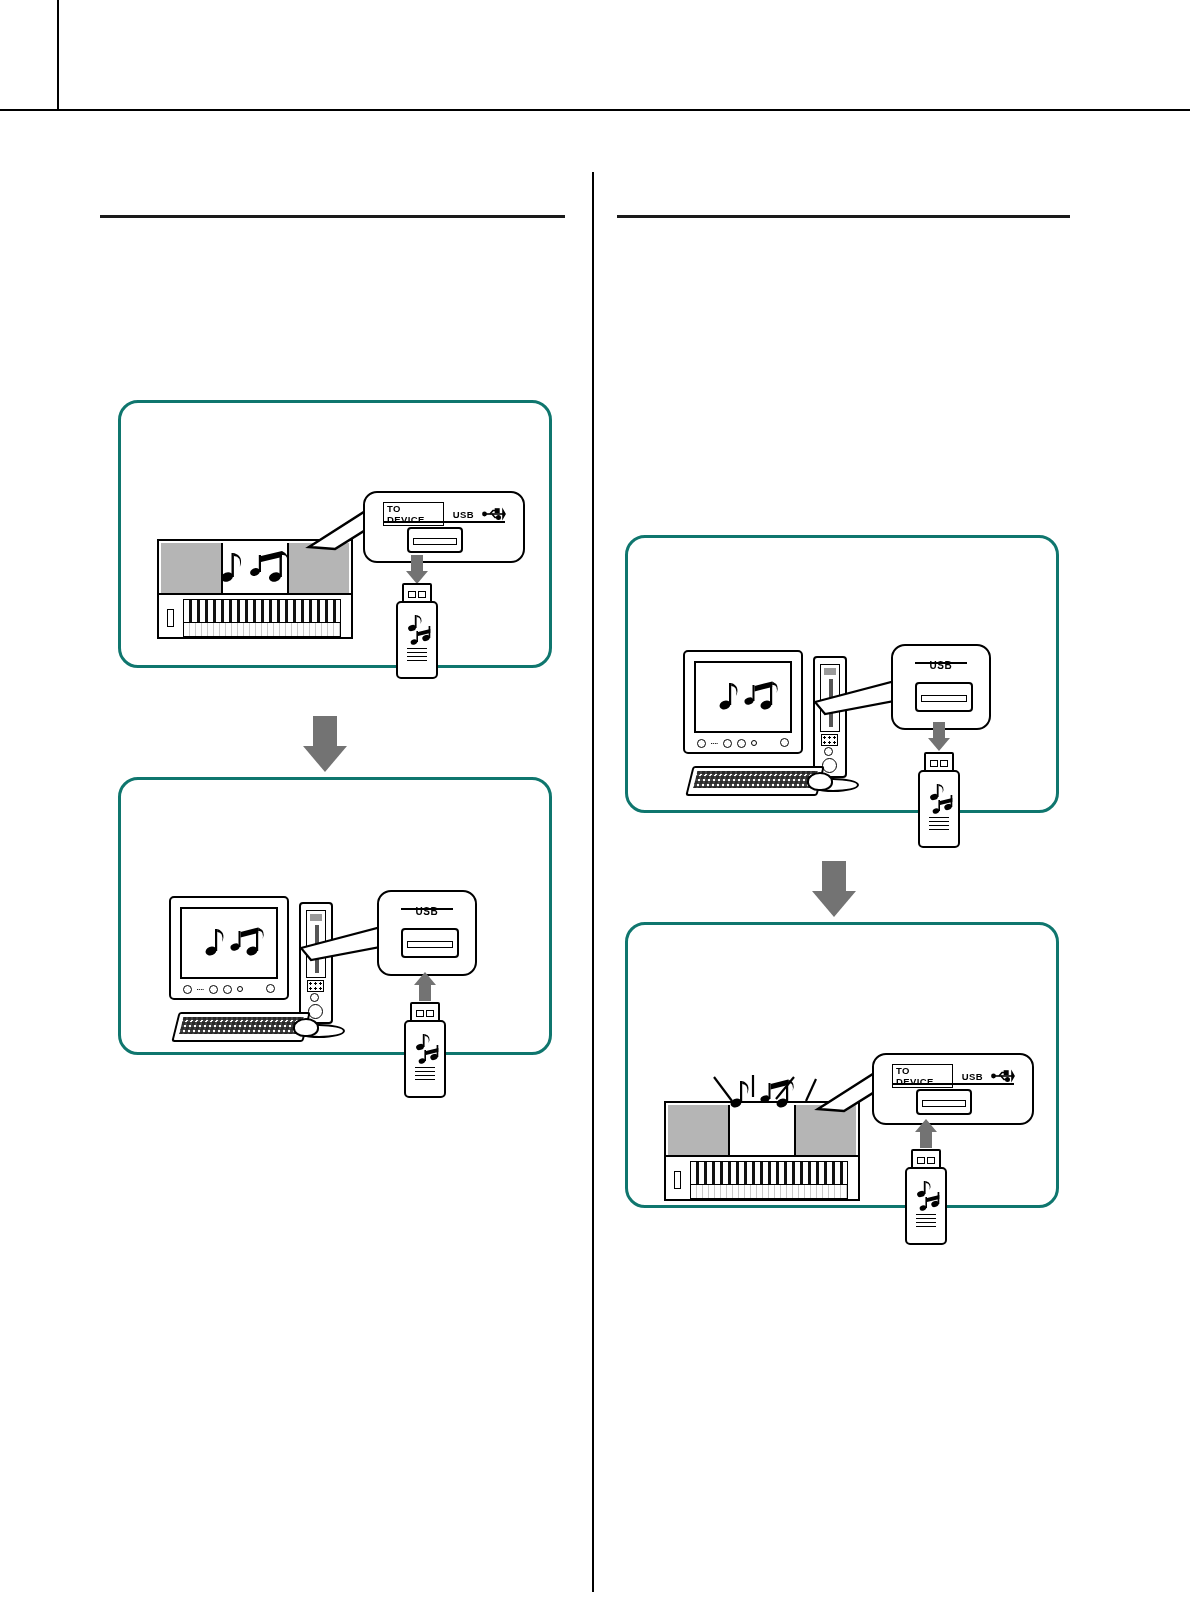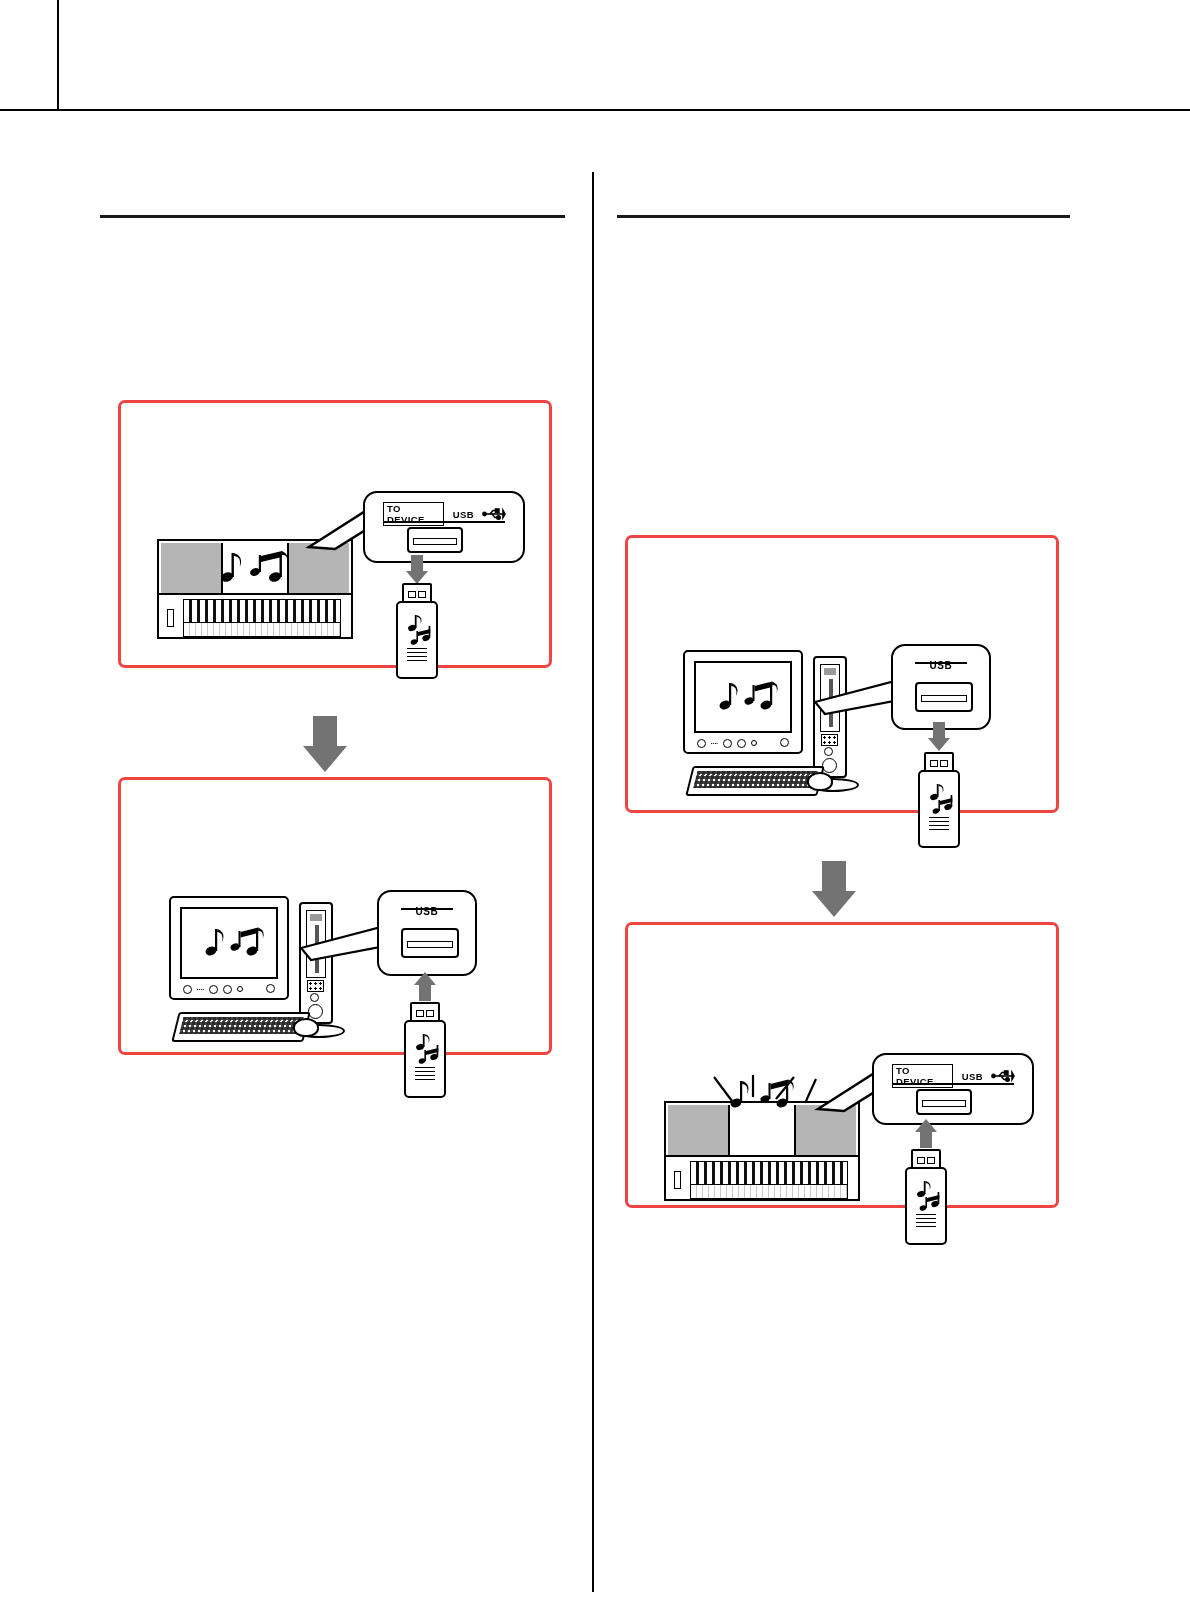--- a/index.html
+++ b/index.html
@@ -13,21 +13,21 @@
   .col-divider{position:absolute;left:592px;top:172px;width:1.6px;height:1420px;background:#000;}
 
   .section-rule{position:absolute;height:3px;background:#1a1a1a;}
   .rule-left{left:100px;top:215px;width:465px;}
   .rule-right{left:617px;top:215px;width:453px;}
 
   .heading{position:absolute;font-size:15px;line-height:19px;color:#000;}
   .body-text{position:absolute;font-size:12px;line-height:17px;color:#000;}
 
   
-  .illus-box{position:absolute;border:3px solid #ef4444;border-radius:7px;background:#fff;}
+  .illus-box{position:absolute;border:3px solid #0f766e;border-radius:20px;background:#fff;}
 
   
   .flow-arrow{position:absolute;width:44px;}
   .flow-arrow .shaft{width:24px;height:30px;background:#737373;margin:0 auto;}
   .flow-arrow .head{width:0;height:0;margin:0 auto;
         border-left:22px solid transparent;border-right:22px solid transparent;
         border-top:26px solid #737373;}
 
   
   .kbd{position:absolute;}

